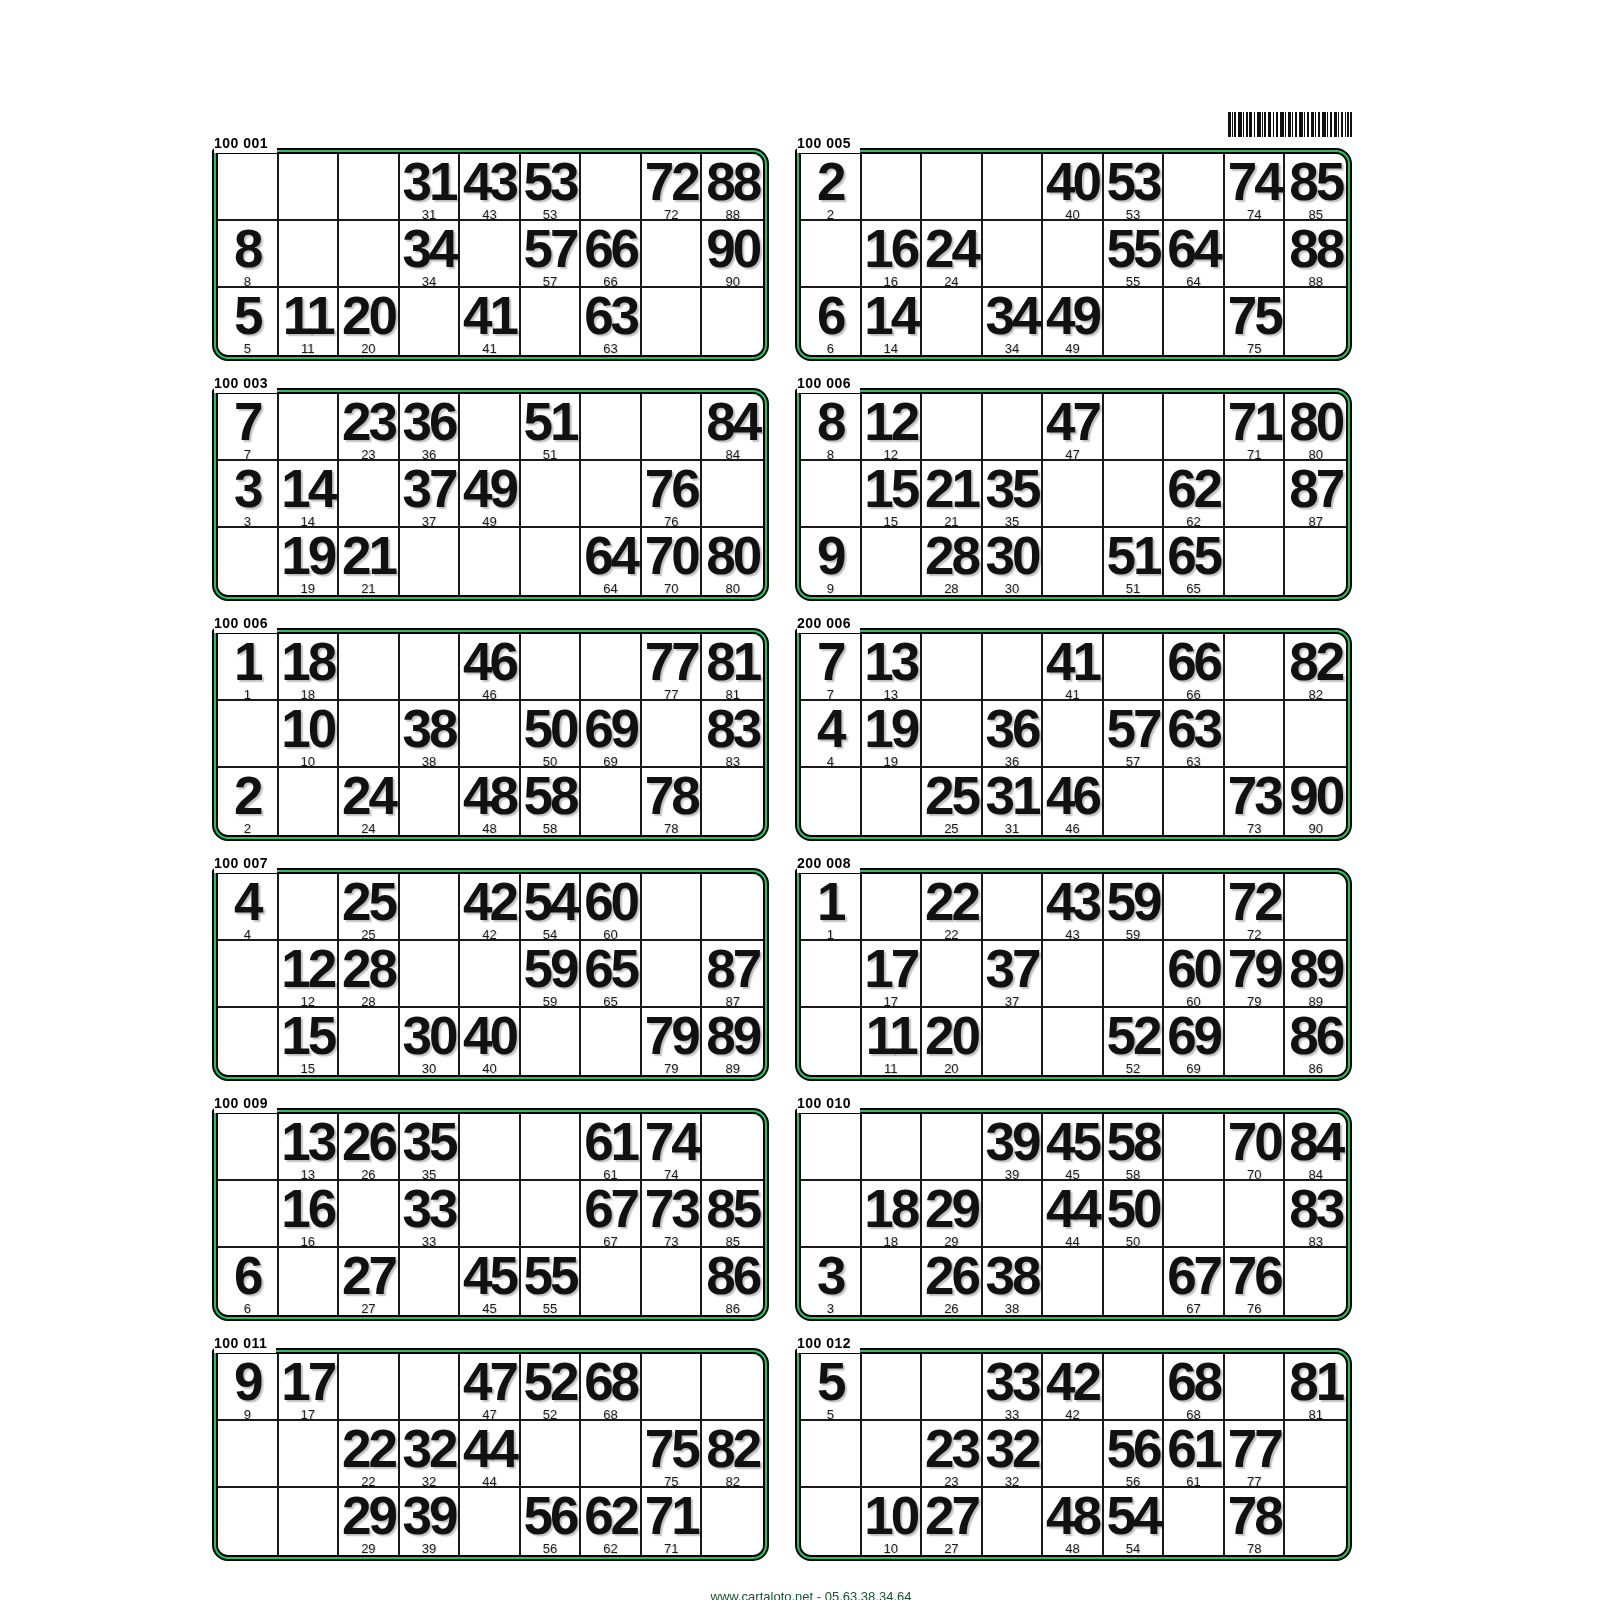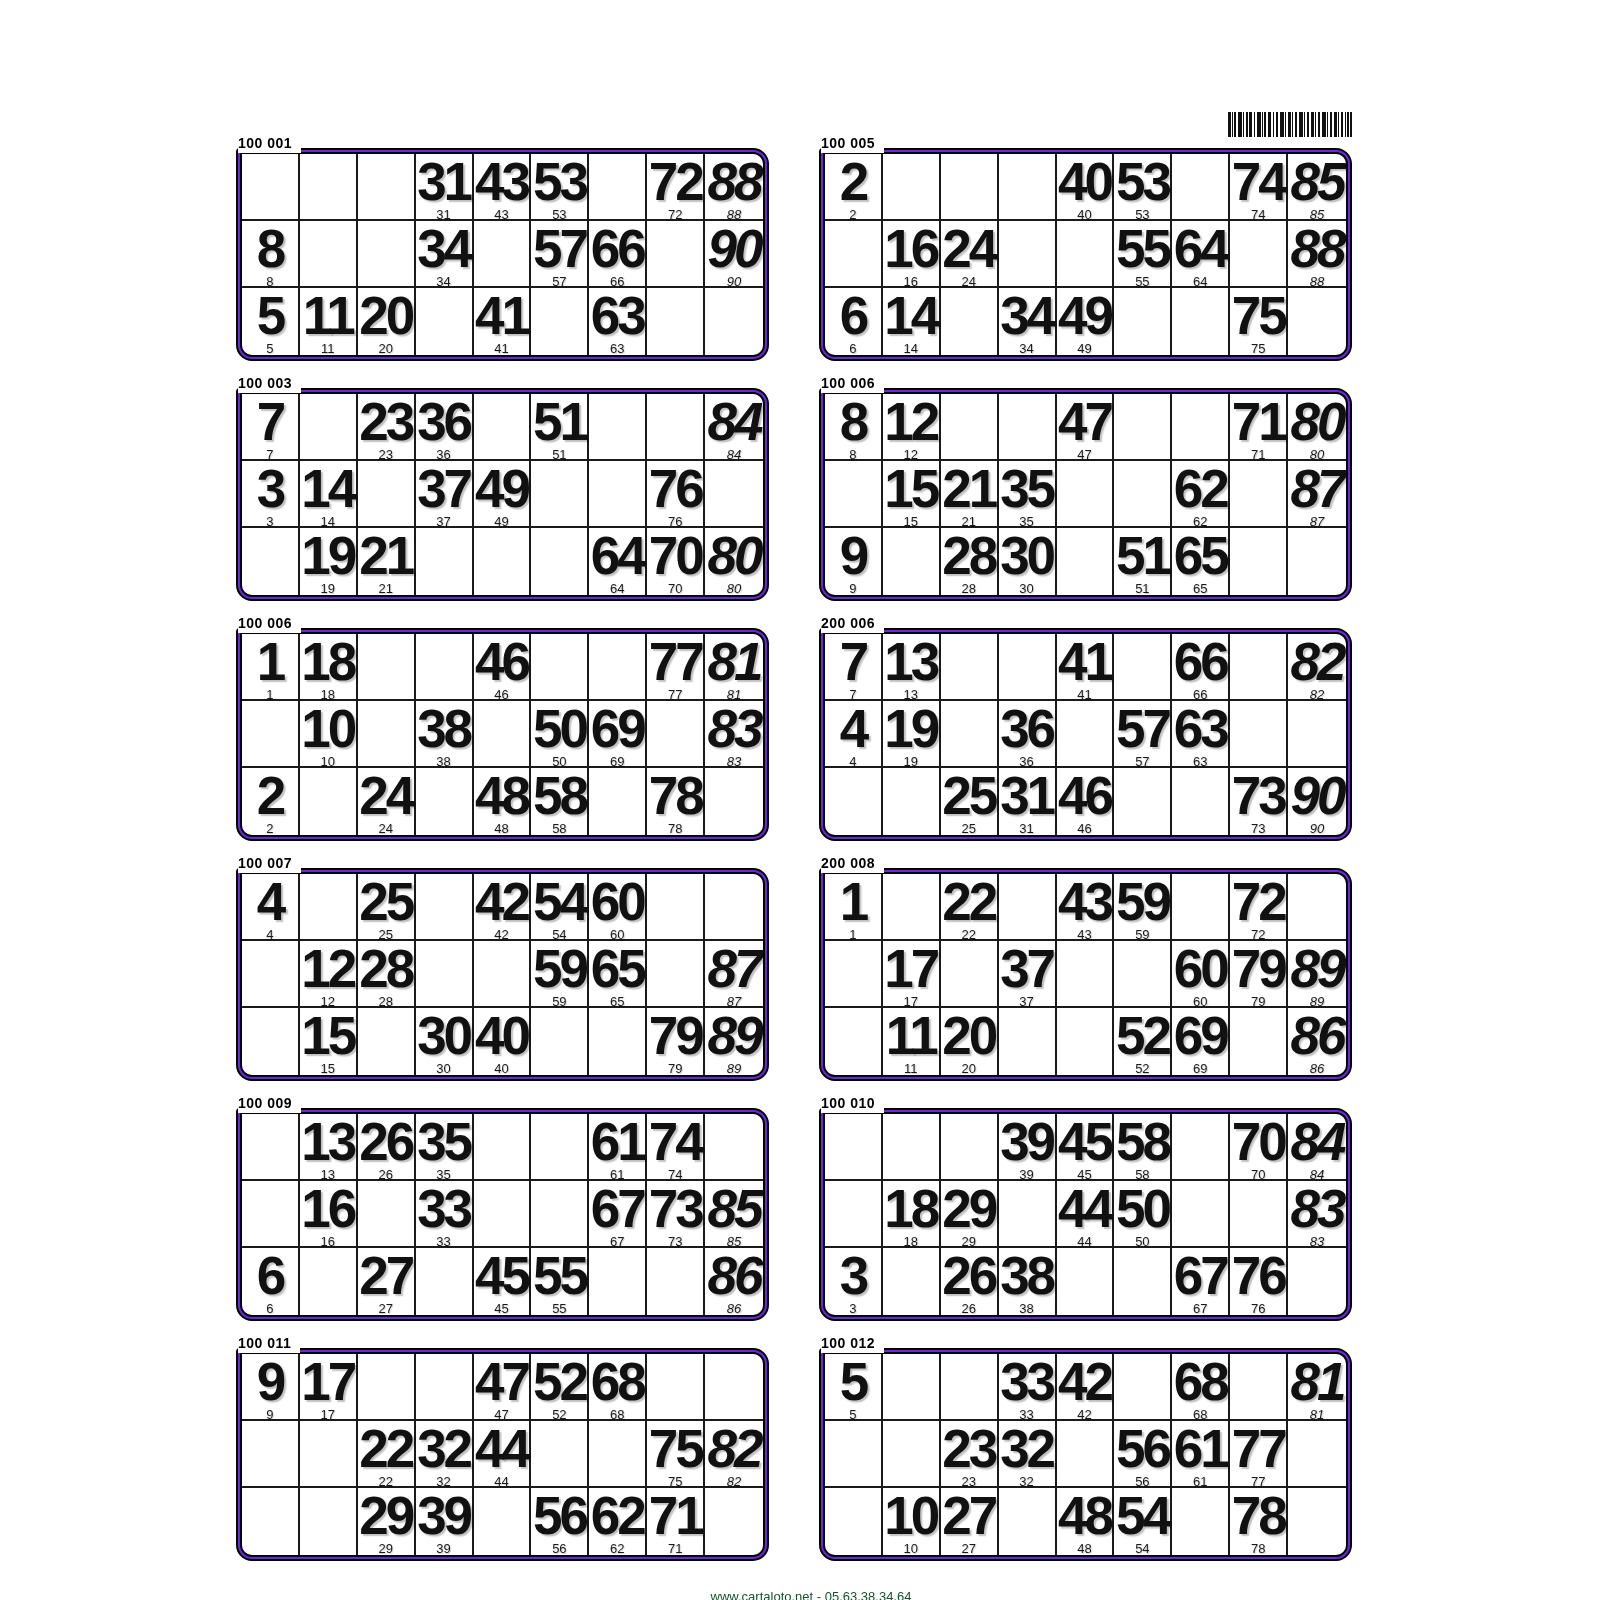--- a/index.html
+++ b/index.html
@@ -6,36 +6,36 @@
   body{
     width:1600px;height:1600px;position:relative;overflow:hidden;
     font-family:"Liberation Sans",sans-serif;color:#111;
   }
   .sheet{position:absolute;left:212px;top:100px;width:1140px;}
   .barcode{position:absolute;top:12px;right:0;width:124px;height:25px;display:block;}
   .cards{
     position:relative;margin-top:38px;
     display:grid;grid-template-columns:1fr 1fr;column-gap:26px;row-gap:17px;
   }
-  .card{position:relative;padding-top:10px;margin-left:24px;}
+  .card{position:relative;padding-top:10px;}
   .card-id{
     position:absolute;top:-2px;left:2px;z-index:2;background:#fff;
     padding:0 9px 3px 0;font-size:14px;font-weight:bold;letter-spacing:.5px;color:#000;
     line-height:14px;
   }
   .card-body{
-    border:6px double #000;border-radius:4px 16px 16px 16px;background:#6d28d9;overflow:hidden;
+    border:6px double #000;border-radius:4px 16px 16px 16px;background:#22c55e;overflow:hidden;
   }
   .grid{display:grid;grid-template-columns:repeat(9,1fr);grid-auto-rows:67px;}
   .cell{
     border-right:2px solid #1a1a1a;border-bottom:2px solid #1a1a1a;
     display:flex;flex-direction:column;align-items:center;box-sizing:border-box;
     background:#fff;min-width:0;
   }
-  .cell:nth-child(9n){border-right:none;font-style:italic;}
+  .cell:nth-child(9n){border-right:none;}
   .cell:nth-child(n+19){border-bottom:none;}
   .big{
     flex:1;display:flex;align-items:center;justify-content:center;
     font-size:53px;font-weight:bold;letter-spacing:-3px;line-height:1;
     text-shadow:2px 2px 1.5px rgba(0,0,0,.25);
     padding-top:1px;white-space:nowrap;
   }
   .small{
     height:17px;font-size:13px;line-height:14px;color:#1a1a1a;
     text-shadow:1px 1px 1px rgba(0,0,0,.18);

